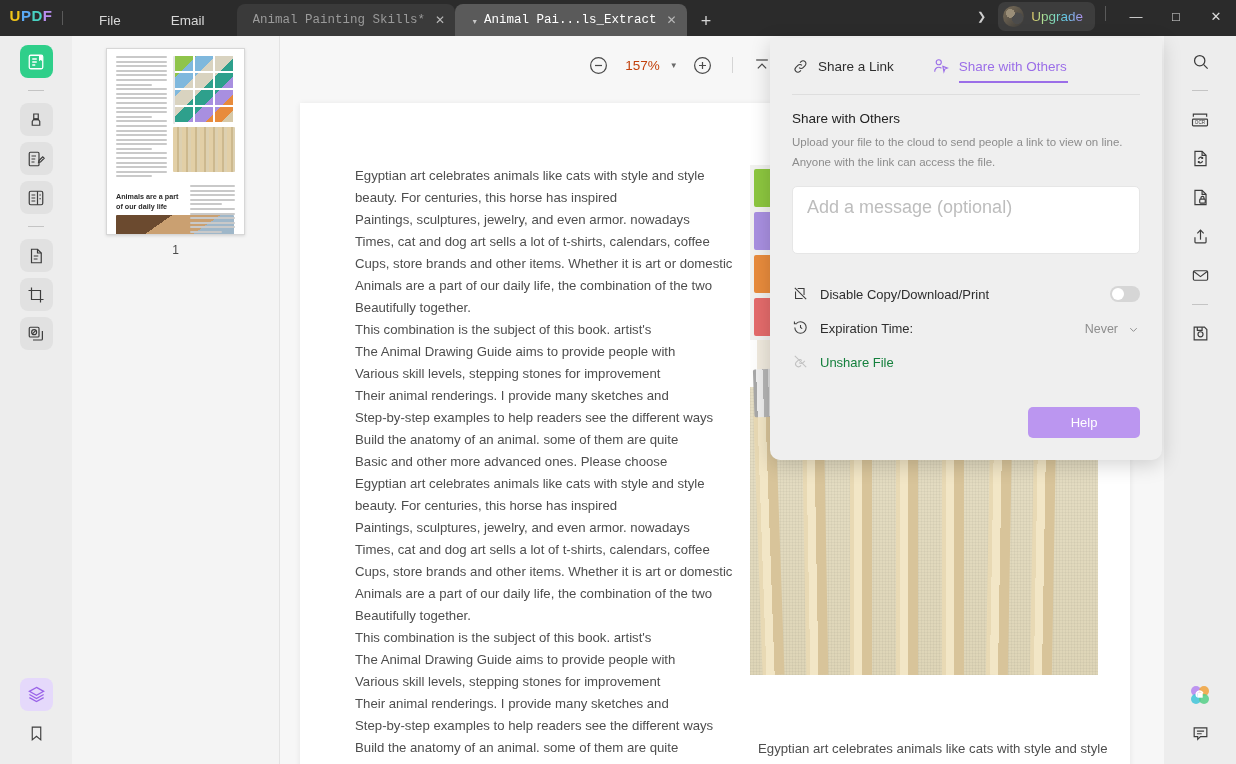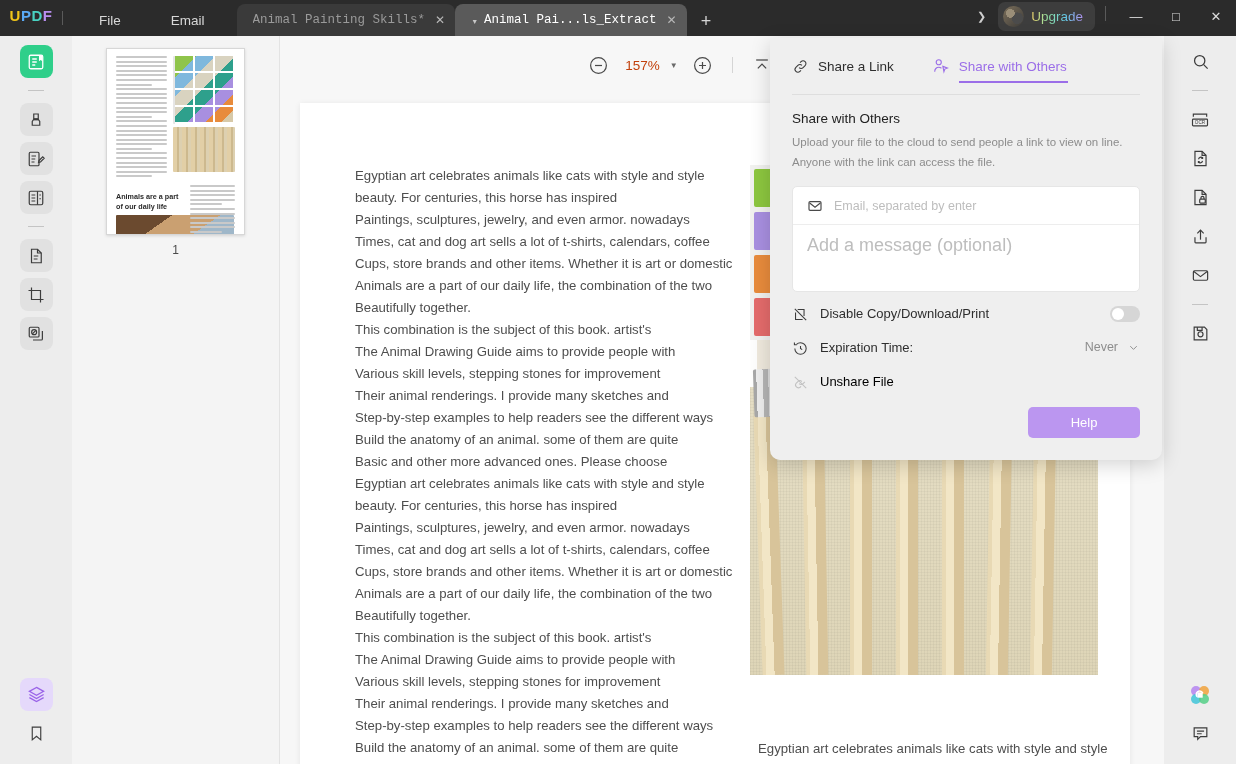--- a/index.html
+++ b/index.html
@@ -226,25 +226,25 @@
     margin: 14px 22px 0; background: #ffffff; border-radius: 5px; overflow: hidden;
     border: 1px solid #e6e6e6;
   }
   .email-row {
     display: flex; align-items: center; gap: 11px; height: 38px;
     padding: 0 14px; border-bottom: 1px solid #ededed;
   }
   .email-ph { font-size: 12.5px; color: #bdbdbd; }
   .msg-box { height: 66px; padding: 10px 14px; font-size: 18px; color: #bdbdbd; }
   .share-row {
-    display: flex; align-items: flex-start; height: 34px; margin: 0 22px; gap: 11px;
+    display: flex; align-items: flex-end; height: 34px; margin: 0 22px; gap: 11px;
   }
   .share-row.first { margin-top: 14px; }
   .row-label { font-size: 13px; color: #2e2e2e; }
-  .row-label.muted { color: #000000; }
+  .row-label.muted { color: #15803d; }
   .row-right { margin-left: auto; display: flex; align-items: center; gap: 9px; padding-left: 26px; }
   .toggle {
     width: 30px; height: 16px; border-radius: 8px; background: #d6d6d6; position: relative;
   }
   .toggle i {
     position: absolute; top: 2px; left: 2px; width: 12px; height: 12px;
     border-radius: 50%; background: #ffffff;
   }
   .never { font-size: 12.5px; color: #8d8d8d; }
   .send-btn {
@@ -680,29 +680,20 @@
         <span class="tab-underline"></span>
       </div>
     </div>
 
     <div class="share-hr"></div>
 
     <div class="share-title">Share with Others</div>
     <div class="share-desc">Upload your file to the cloud to send people a link to view on line. Anyone with the link can access the file.</div>
 
     <div class="share-inputs">
-      <div class="email-row">
-        <span>
-          <svg width="16" height="16" viewBox="0 0 24 24" fill="none" stroke="#4a4a4a" stroke-width="1.8">
-            <rect x="3" y="5.5" width="18" height="13" rx="1.6"></rect>
-              <path d="M4 7.5l8 6.2 8-6.2"></path>
-          </svg>
-        </span>
-        <span class="email-ph">Email, separated by enter</span>
-      </div>
       <div class="msg-box">
         <span>Add a message (optional)</span>
       </div>
     </div>
 
     <div class="share-row first">
       <span>
         <svg width="17" height="17" viewBox="0 0 24 24" fill="none" stroke="#3c3c3c" stroke-width="1.5">
           <path d="M8 5h9v9"></path>
             <path d="M5 9v10h10"></path>

